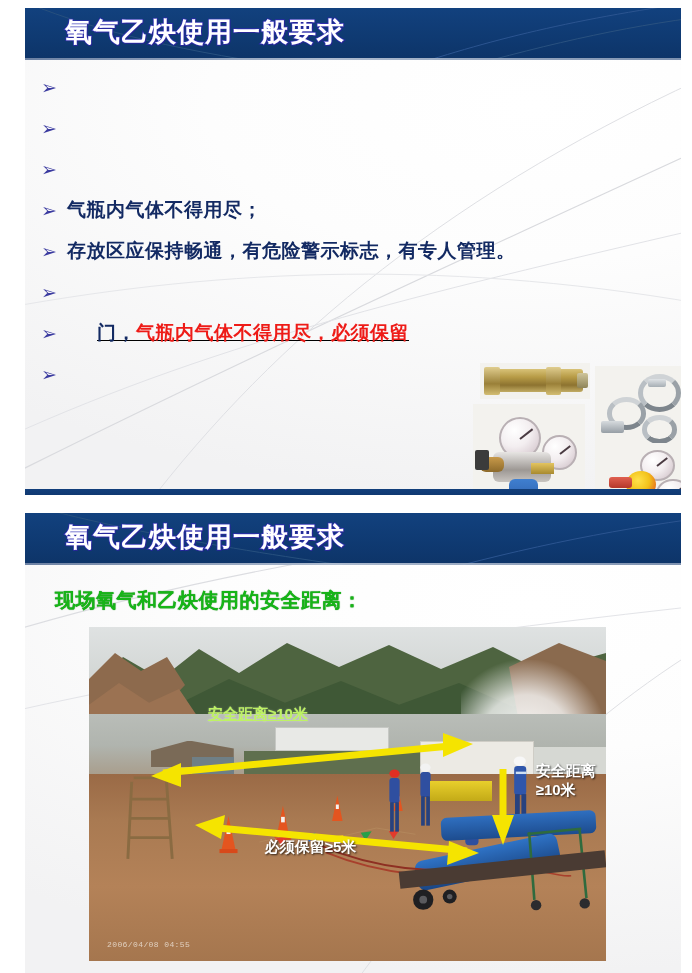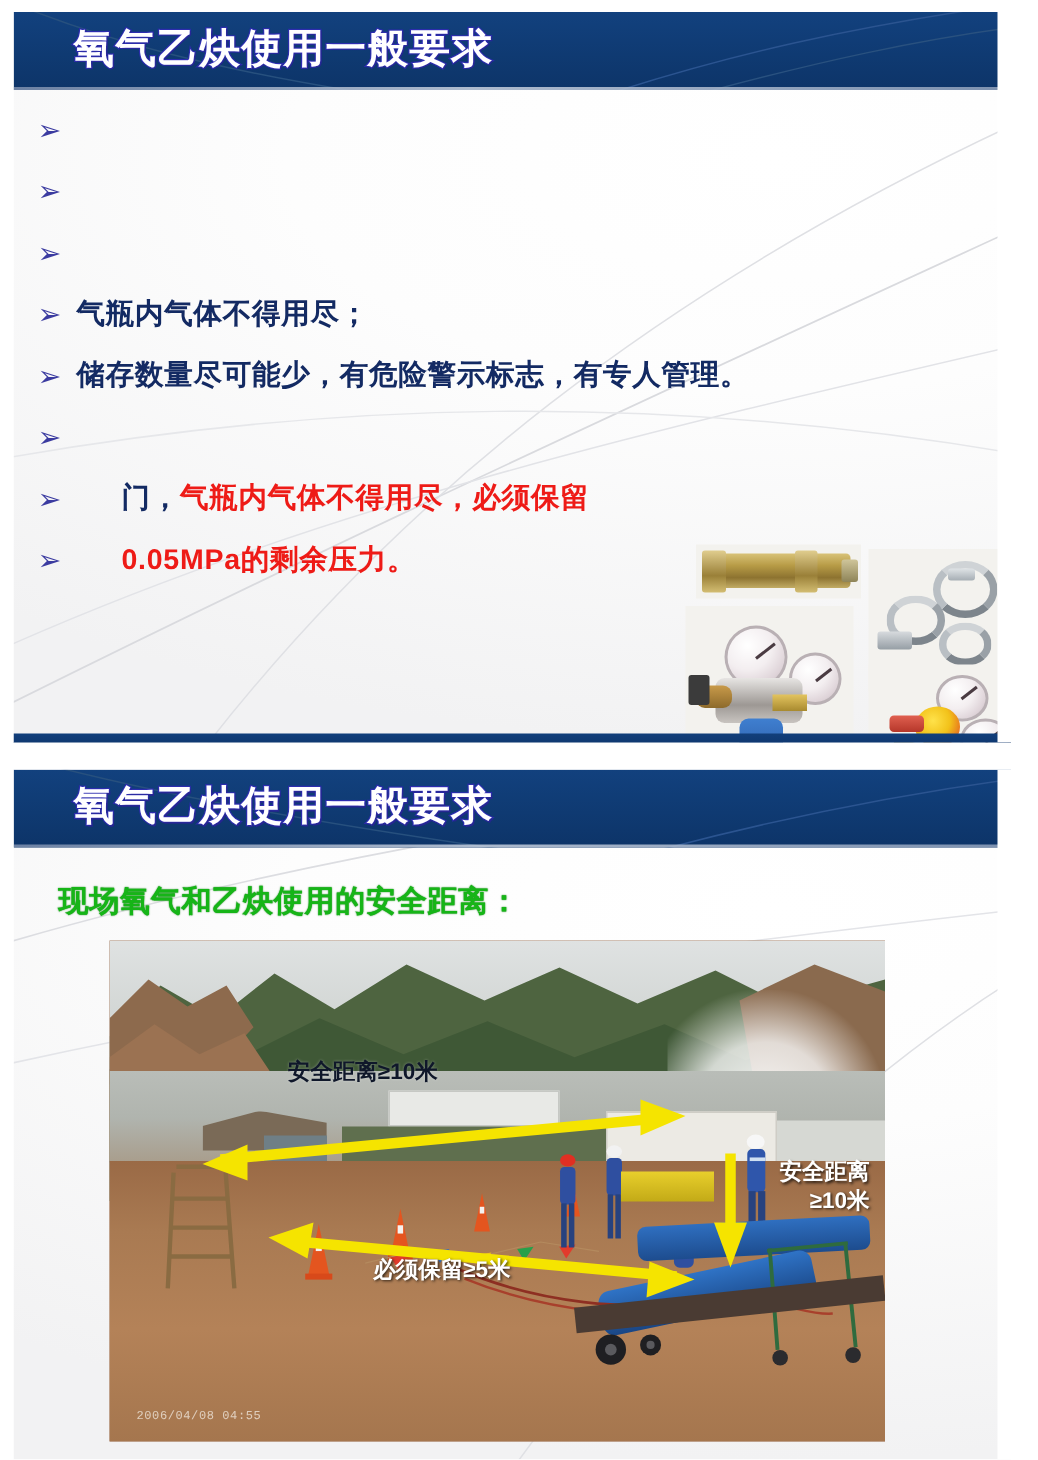--- a/index.html
+++ b/index.html
@@ -7,21 +7,21 @@
     width: 692px; height: 973px;
     background: #ffffff;
     font-family: "Liberation Sans", "DejaVu Sans", sans-serif;
     overflow: hidden;
   }
 
   .page { position: relative; width: 692px; height: 973px; background:#fff; }
 
   
   .slide {
-    position: absolute; left: 0; width: 674px;
+    position: absolute; left: 16px; width: 674px;
     background: #ffffff;
     overflow: hidden;
   }
   #slide-1 { top: 8px;  height: 487px; }
   #slide-2 { top: 513px; height: 460px; }
 
   .slide-inner{
     position:absolute; left:9px; top:0; width:674px; height:100%;
     background:
       radial-gradient(ellipse 120% 80% at 75% 20%, #ffffff 0%, #fdfdfd 40%, #f2f2f3 100%);
@@ -68,21 +68,21 @@
     text-align:left;
     padding-left:2px;
   }
   .bullet-text {
     font-size: 19px; line-height: 30px; font-weight: 700;
     white-space: nowrap;
     letter-spacing: .5px;
   }
   .t-navy { color:#132a63; }
   .t-red  { color:#ee1b17; }
-  .indent { padding-left: 30px; }
+  .indent { padding-left: 30px; text-decoration: underline; }
 
   
   .photos { position:absolute; }
   .photo {
     position:absolute;
     background:#f3f2ee;
     overflow:hidden;
   }
   #ph-arrestor { left:455px; top:303px; width:110px; height:36px; }
   #ph-clamps   { left:570px; top:306px; width:102px; height:95px; }
@@ -149,22 +149,23 @@
     position:absolute; left:0; top:44%; width:100%; height:56%;
     background:linear-gradient(180deg,#9a6a46 0%,#a97a52 25%,#b48258 60%,#a5764e 100%);
   }
   .midfield{
     position:absolute; left:0; top:26%; width:100%; height:19%;
     background:linear-gradient(180deg,#b9bdb8 0%,#b0b4ae 50%,#a89c8a 100%);
   }
 
   .anno { position:absolute; font-weight:700; white-space:nowrap; }
   .anno-blue {
-    color:#0f172a; font-size:15px;
+    color:#bef264; font-size:15px;
     text-shadow:0 0 2px rgba(255,255,255,.35);
+    text-decoration:underline;
   }
   .anno-white {
     color:#ffffff; font-size:15px; line-height:19px;
     text-shadow:1px 1px 2px rgba(0,0,0,.75);
   }
   .timestamp{
     position:absolute; left:18px; bottom:12px;
     color:#e9ddd0; font-size:8px; letter-spacing:.4px;
     font-family:Liberation Mono, monospace;
     opacity:.85;
@@ -222,35 +223,34 @@
             <span class="bullet-mark">➢</span>
           </div>
 
           <div class="bullet-row">
             <span class="bullet-mark">➢</span>
             <span class="bullet-text t-navy">气瓶内气体不得用尽；</span>
           </div>
 
           <div class="bullet-row">
             <span class="bullet-mark">➢</span>
-            <span class="bullet-text t-navy">储存数量尽可能少，有危险警示标志，有专人管理。</span>
+            <span class="bullet-text t-navy">存放区应保持畅通，有危险警示标志，有专人管理。</span>
           </div>
 
           <div class="bullet-row">
             <span class="bullet-mark">➢</span>
           </div>
 
           <div class="bullet-row">
             <span class="bullet-mark">➢</span>
             <span class="bullet-text indent"><span class="t-navy">门，</span><span class="t-red">气瓶内气体不得用尽，必须保留</span></span>
           </div>
 
           <div class="bullet-row">
             <span class="bullet-mark">➢</span>
-            <span class="bullet-text t-red indent">0.05MPa的剩余压力。</span>
           </div>
 
         </div>
 
         <div class="photos">
 
           <div class="photo" id="ph-arrestor">
             <div class="arrestor-body"></div>
             <div class="arrestor-nut" style="left:4%"></div>
             <div class="arrestor-nut" style="left:60%"></div>
@@ -439,21 +439,21 @@
             </g>
 
             <g>
               <line x1="414" y1="142" x2="414" y2="205" stroke="#f5e400" stroke-width="7"></line>
               <polygon points="414,218 403,188 425,188" fill="#f5e400"></polygon>
             </g>
           </svg>
 
           <div class="anno anno-blue" style="left:23%;top:23.5%;">安全距离≥10米</div>
 
-          <div class="anno anno-white" style="right:2%;top:40%;text-align:right;margin-top:11px;">
+          <div class="anno anno-white" style="right:2%;top:40%;text-align:left;">
             <div>安全距离</div>
             <div>≥10米</div>
           </div>
 
           <div class="anno anno-white" style="left:34%;top:63%;">必须保留≥5米</div>
 
           <div class="timestamp">2006/04/08 04:55</div>
         </div>
       </div>
     </div>

